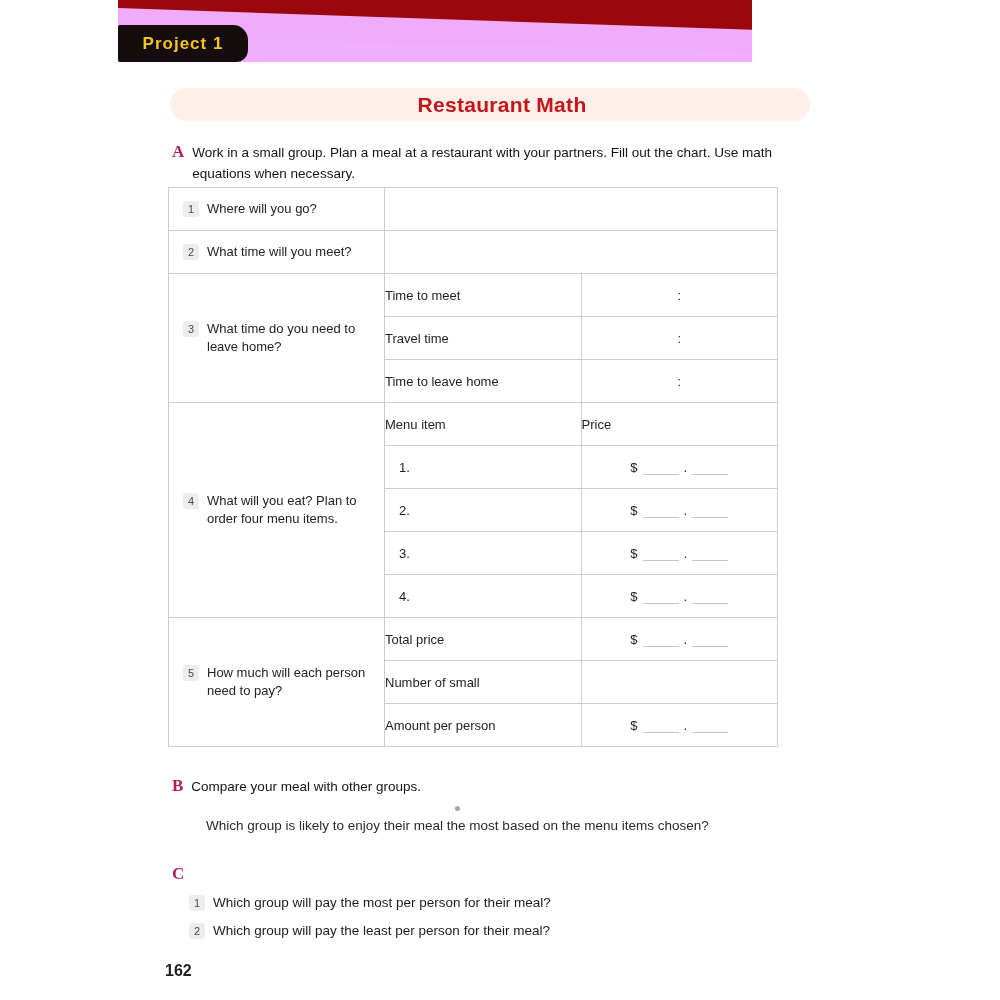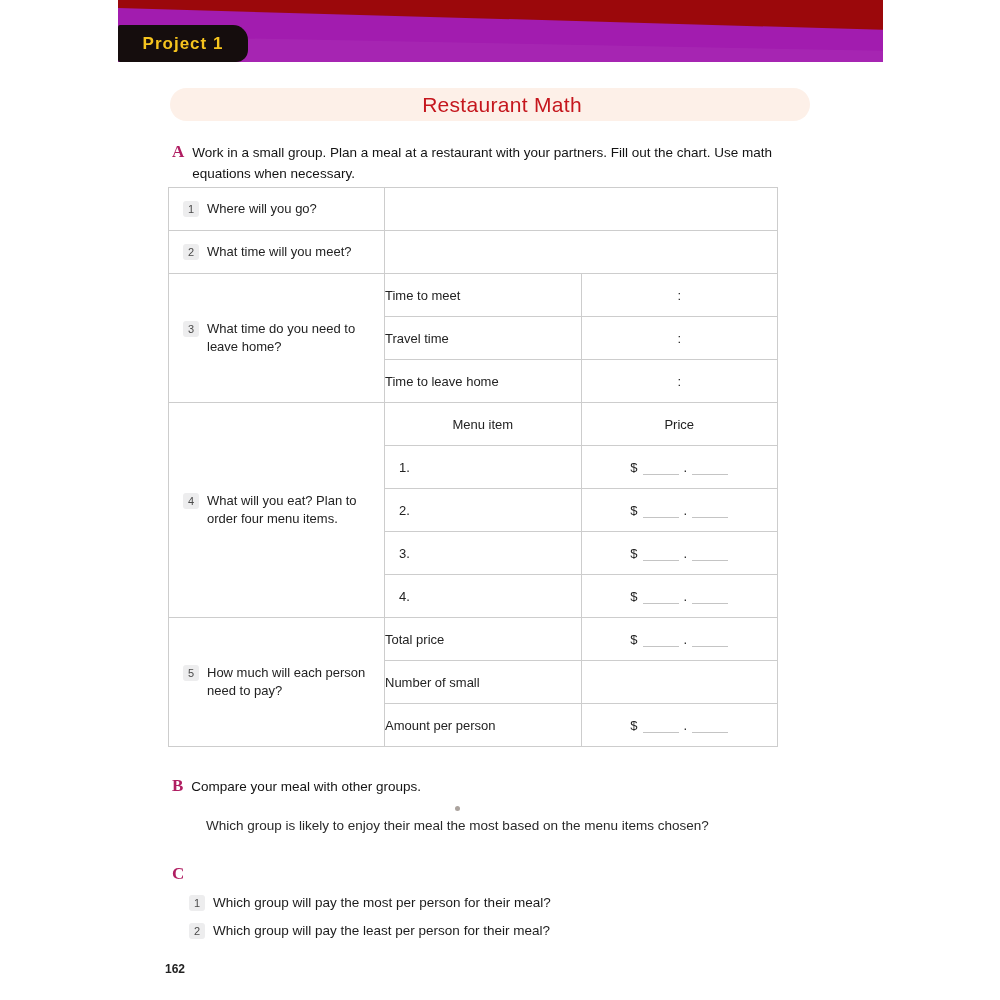--- a/index.html
+++ b/index.html
@@ -1,35 +1,35 @@
 <!DOCTYPE html>
 <html><head>
 <meta charset="utf-8">
 <style>
   * { margin:0; padding:0; box-sizing:border-box; }
   html,body { width:1000px; height:1000px; background:#ffffff;
     font-family:"Liberation Sans", sans-serif; color:#1c1c1c; }
   .page { position:relative; width:1000px; height:1000px; overflow:hidden; }
 
   
-  .banner { position:absolute; left:118px; top:0; width:765px; height:62px;
-    background:#a21caf; overflow:hidden; }
+  .banner { position:absolute; left:118px; top:0; width:634px; height:62px;
+    background:#f0abfc; overflow:hidden; }
   .banner-dark { position:absolute; inset:0; background:#9b080b;
     clip-path:polygon(0 0, 100% 0, 100% 48%, 0 13%); }
   .banner-sheen { position:absolute; inset:0; background:rgba(255,255,255,0.045);
     clip-path:polygon(0 58%, 100% 82%, 100% 100%, 0 100%); }
   .project-tab { position:absolute; left:0; top:25px; width:130px; height:37px;
     background:#150d0d; border-radius:2px 15px 12px 2px; z-index:3;
     display:flex; align-items:center; justify-content:center; }
   .project-tab span { color:#f6c41e; font-weight:bold; font-size:17px; letter-spacing:1px; }
 
   
   .title-pill { position:absolute; left:170px; top:88px; width:640px; height:33px;
     background:#fdf0e8; border-radius:17px; display:flex; align-items:center; justify-content:center; }
-  .title-pill h1 { color:#c5161d; font-size:21px; font-weight:normal; letter-spacing:0.3px;margin-left:24px; }
+  .title-pill h1 { color:#c5161d; font-size:21px; font-weight:bold; letter-spacing:0.3px;margin-left:24px; }
 
   
   .section { position:absolute; display:flex; gap:8px; align-items:flex-start; }
   .sec-letter { font-family:"Liberation Serif", serif; font-weight:bold;
     color:#b01e62; font-size:17px; line-height:18px; }
   .sec-text { font-size:13.5px; line-height:1.55; color:#141414; }
   #sectionA { left:172px; top:143px; width:612px; }
   #sectionB { left:172px; top:777px; width:620px; }
   #sectionC { left:172px; top:865px; width:620px; }
 
@@ -53,27 +53,27 @@
     vertical-align:middle; background:#fff; }
   table.ws tr { height:43px; }
   td.qcell { width:216px; padding:6px 10px 6px 14px; }
   .qflex { display:flex; gap:8px; align-items:flex-start; }
   .qflex .qtext { font-size:13px; line-height:1.35; }
   td.mid { width:214px; }
   td.right { width:180px; }
   td.sublabel { text-align:left; padding-right:12px; }
   td.center { text-align:center; }
   td.menu-num { padding-left:14px; }
-  td.head { background:#f9e6dc; text-align:center; color:#2a2a2a;margin-left:43px; }
+  td.head { background:#f9e6dc; text-align:left; color:#2a2a2a;margin-left:43px; }
   .price-group { display:inline-flex; align-items:flex-end; gap:5px; }
   .price-group .sym { font-size:13px; line-height:14px; color:#232323; }
   .blank { display:inline-block; width:36px; height:13px;
     border-bottom:1px solid #c4c4c4; }
 
-  .page-num { position:absolute; left:165px; top:962px; font-size:12px;
+  .page-num { position:absolute; left:165px; top:962px; font-size:16px;
     font-weight:bold; color:#222; }
 </style>
 </head>
 <body>
 
 <div class="page">
 
   <div class="banner">
     <div class="banner-dark"></div>
     <div class="banner-sheen"></div>

